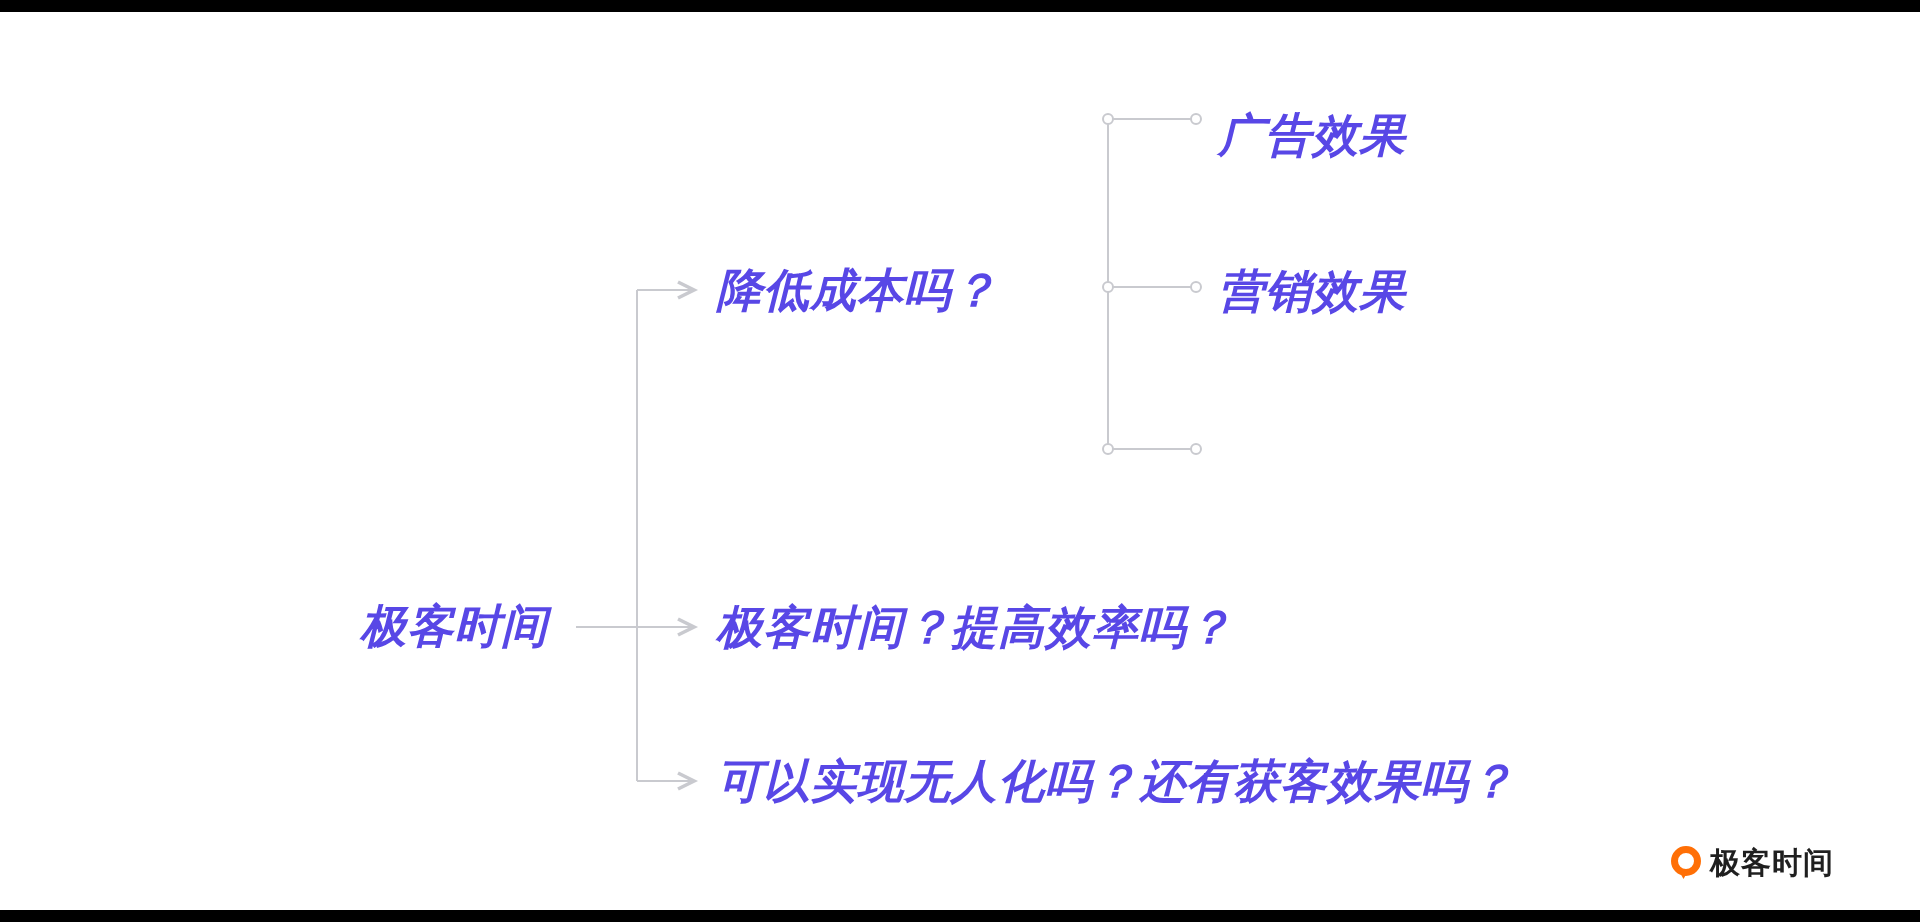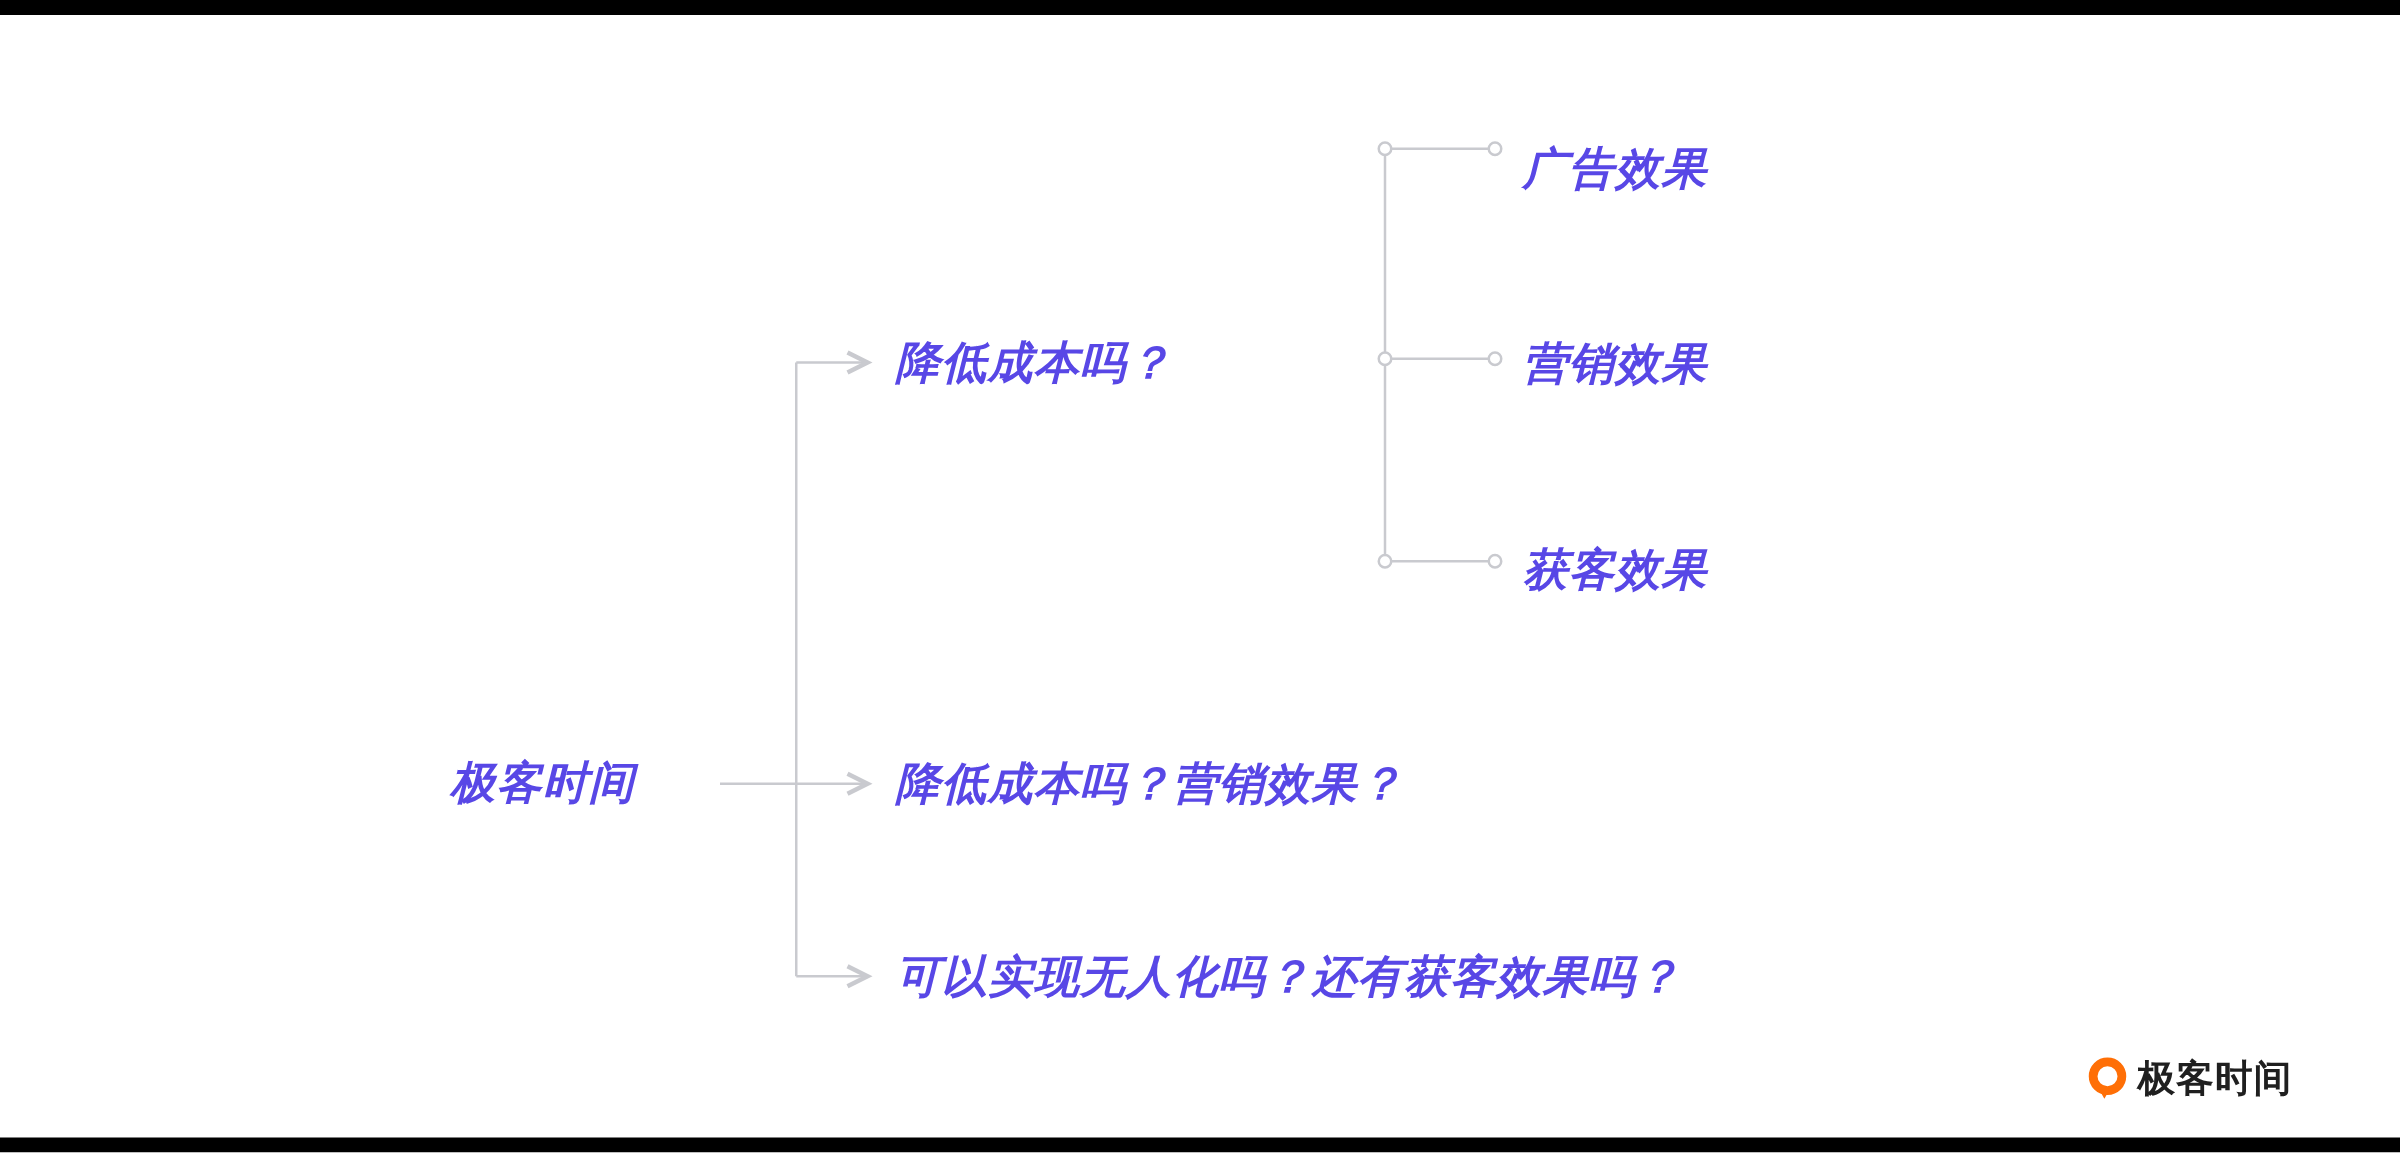--- a/index.html
+++ b/index.html
@@ -30,21 +30,21 @@
     position: absolute;
     left: 0;
     top: 0;
   }
   .node {
     position: absolute;
     transform: translateY(-50%);
     color: #5847e6;
     font-style: italic;
     font-weight: 700;
-    font-size: 36px;
+    font-size: 46px;
     line-height: 1.15;
     white-space: nowrap;
     letter-spacing: 1px;
   }
   
   .node-root        { left: 360px;  top: 626px; }
   .node-branch-1    { left: 716px;  top: 290px; }
   .node-branch-2    { left: 716px;  top: 627px; }
   .node-branch-3    { left: 716px;  top: 781px; text-align: center; }
   .node-child-1     { left: 1218px; top: 135px; }
@@ -98,29 +98,28 @@
       <circle cx="1196" cy="287" r="5"></circle>
       <circle cx="1108" cy="449" r="5"></circle>
       <circle cx="1196" cy="449" r="5"></circle>
     </g>
   </svg>
 
   <div class="node node-root">极客时间</div>
 
   <div class="node node-branch-1">降低成本吗？</div>
 
-  <div class="node node-branch-2">降低成本吗？营销效果？</div>
+  <div class="node node-branch-2">极客时间？提高效率吗？</div>
 
   <div class="node node-branch-3">可以实现无人化吗？还有获客效果吗？</div>
 
   <div class="node node-child-1">广告效果</div>
 
   <div class="node node-child-2">营销效果</div>
 
-  <div class="node node-child-3">获客效果</div>
 
   <div class="footer-logo">
     <svg width="36" height="38" viewBox="0 0 36 38">
       <circle cx="18" cy="16" r="11.5" fill="none" stroke="#ff6f06" stroke-width="7"></circle>
       <path d="M11 26 L15.5 34 L20 26 Z" fill="#ff6f06"></path>
     </svg>
     <span class="logo-text">极客时间</span>
   </div>
 
 </div>

